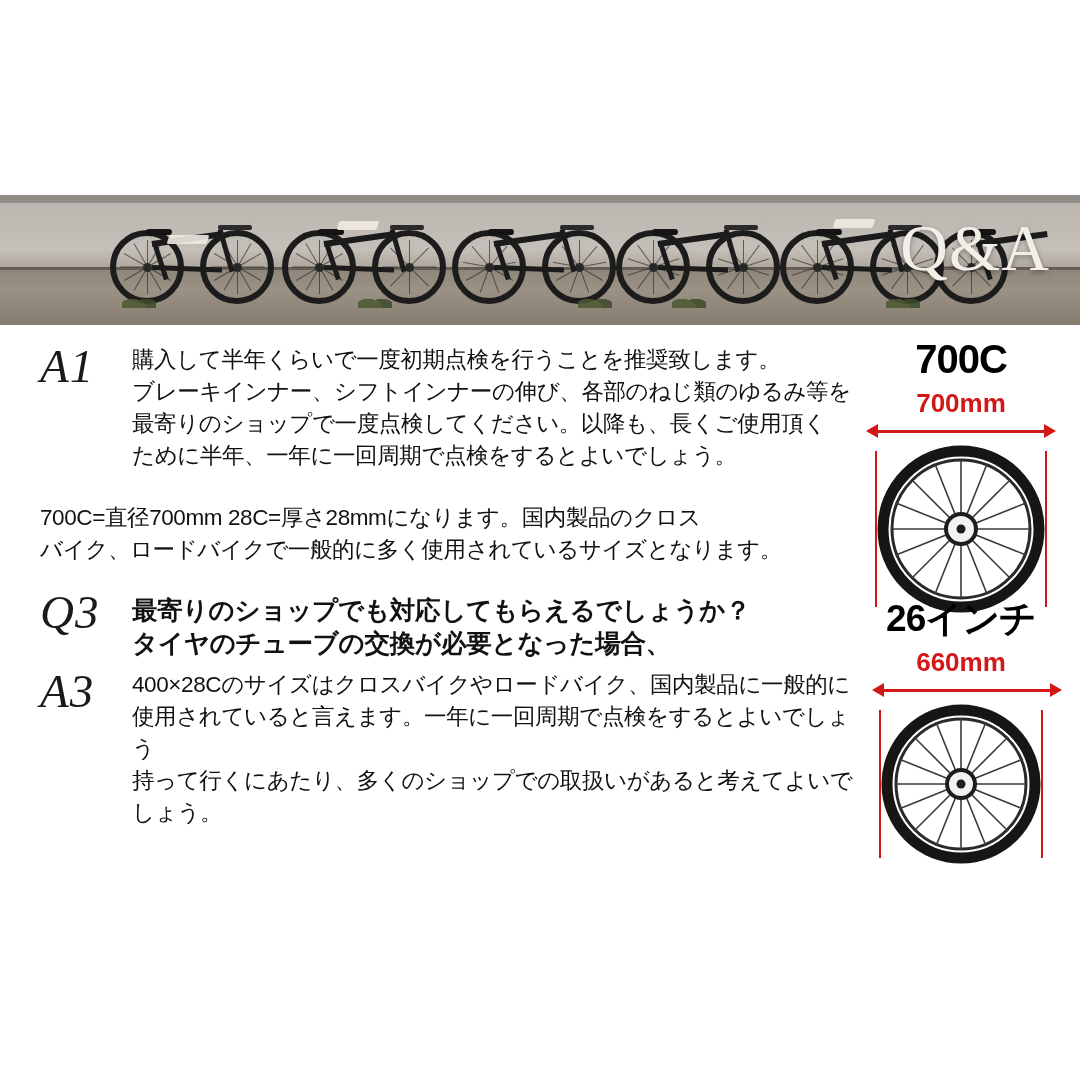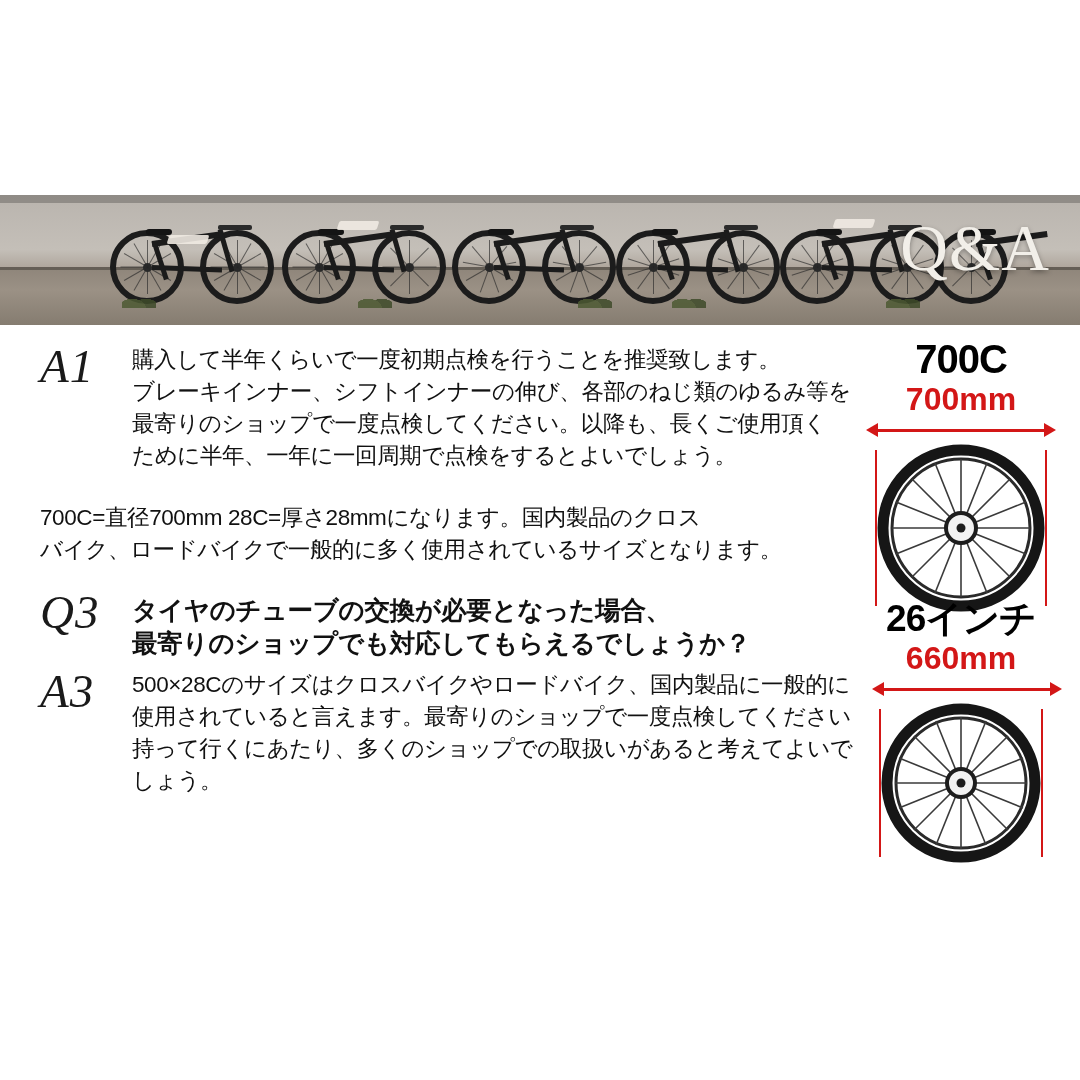--- a/index.html
+++ b/index.html
@@ -200,24 +200,24 @@
     font-size: 40px;
     line-height: 1.05;
     letter-spacing: -1px;
     color: #000;
   }
   .spec-title.small {
     font-size: 37px;
   }
   .spec-mm {
     font-weight: bold;
-    font-size: 32px;
+    font-size: 26px;
     color: #d31717;
     line-height: 1.15;
-    margin-top: 1px;
+    margin-top: 9px;
   }
   .arrow-wrap {
     position: relative;
     height: 20px;
     margin: 2px 0 4px 0;
   }
   .arrow-line {
     position: absolute;
     left: 8px;
     right: 8px;
@@ -480,29 +480,29 @@
         </div>
       </div>
     </div>
 
     <div class="blk-space"></div>
 
     <div class="qa-block">
       <div class="row q-row">
         <div class="marker">Q3</div>
         <div class="q-text">
+          <div>最寄りのショップでも対応してもらえるでしょうか？</div>
           <div>タイヤのチューブの交換が必要となった場合、</div>
-          <div>最寄りのショップでも対応してもらえるでしょうか？</div>
         </div>
       </div>
       <div class="row a-row gap-a">
         <div class="marker">A3</div>
         <div class="a-text">
-          <div>500×28Cのサイズはクロスバイクやロードバイク、国内製品に一般的に</div>
-          <div>使用されていると言えます。最寄りのショップで一度点検してください</div>
+          <div>400×28Cのサイズはクロスバイクやロードバイク、国内製品に一般的に</div>
+          <div>使用されていると言えます。一年に一回周期で点検をするとよいでしょう</div>
           <div>持って行くにあたり、多くのショップでの取扱いがあると考えてよいでしょう。</div>
         </div>
       </div>
     </div>
   </div>
 
   <div class="spec spec-700">
     <div class="spec-title">700C</div>
     <div class="spec-mm">700mm</div>
     <div class="arrow-wrap">

